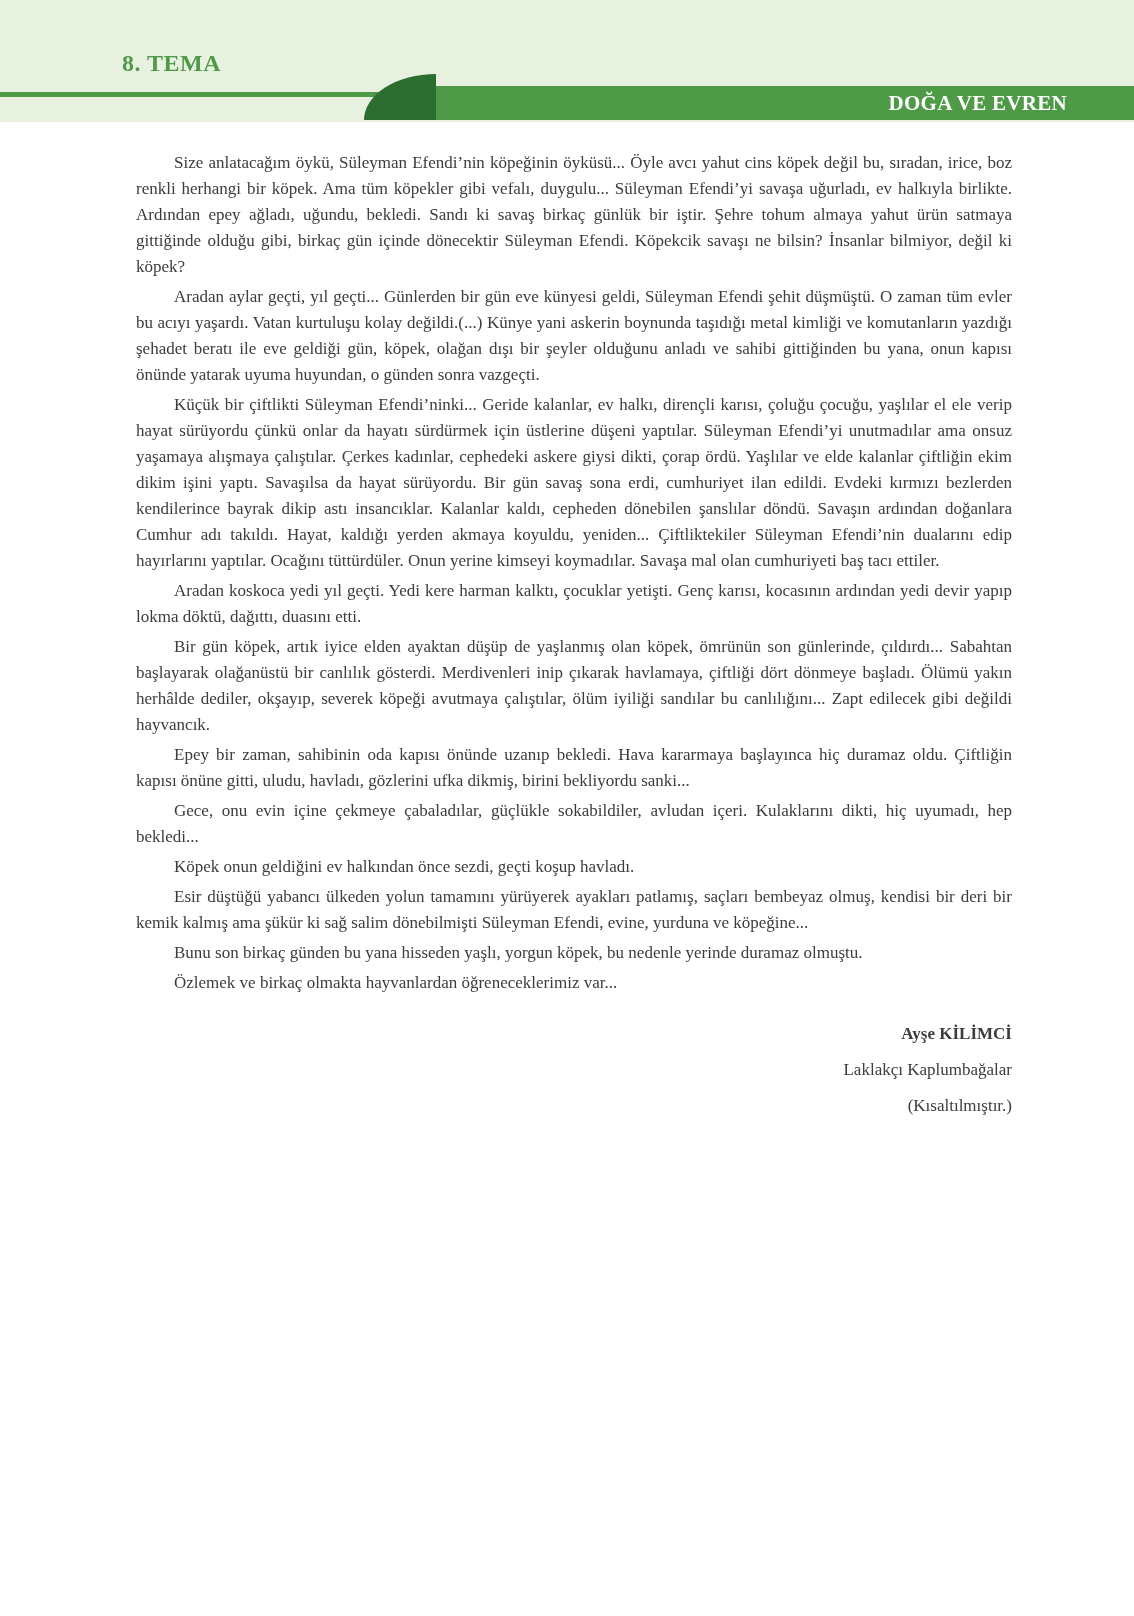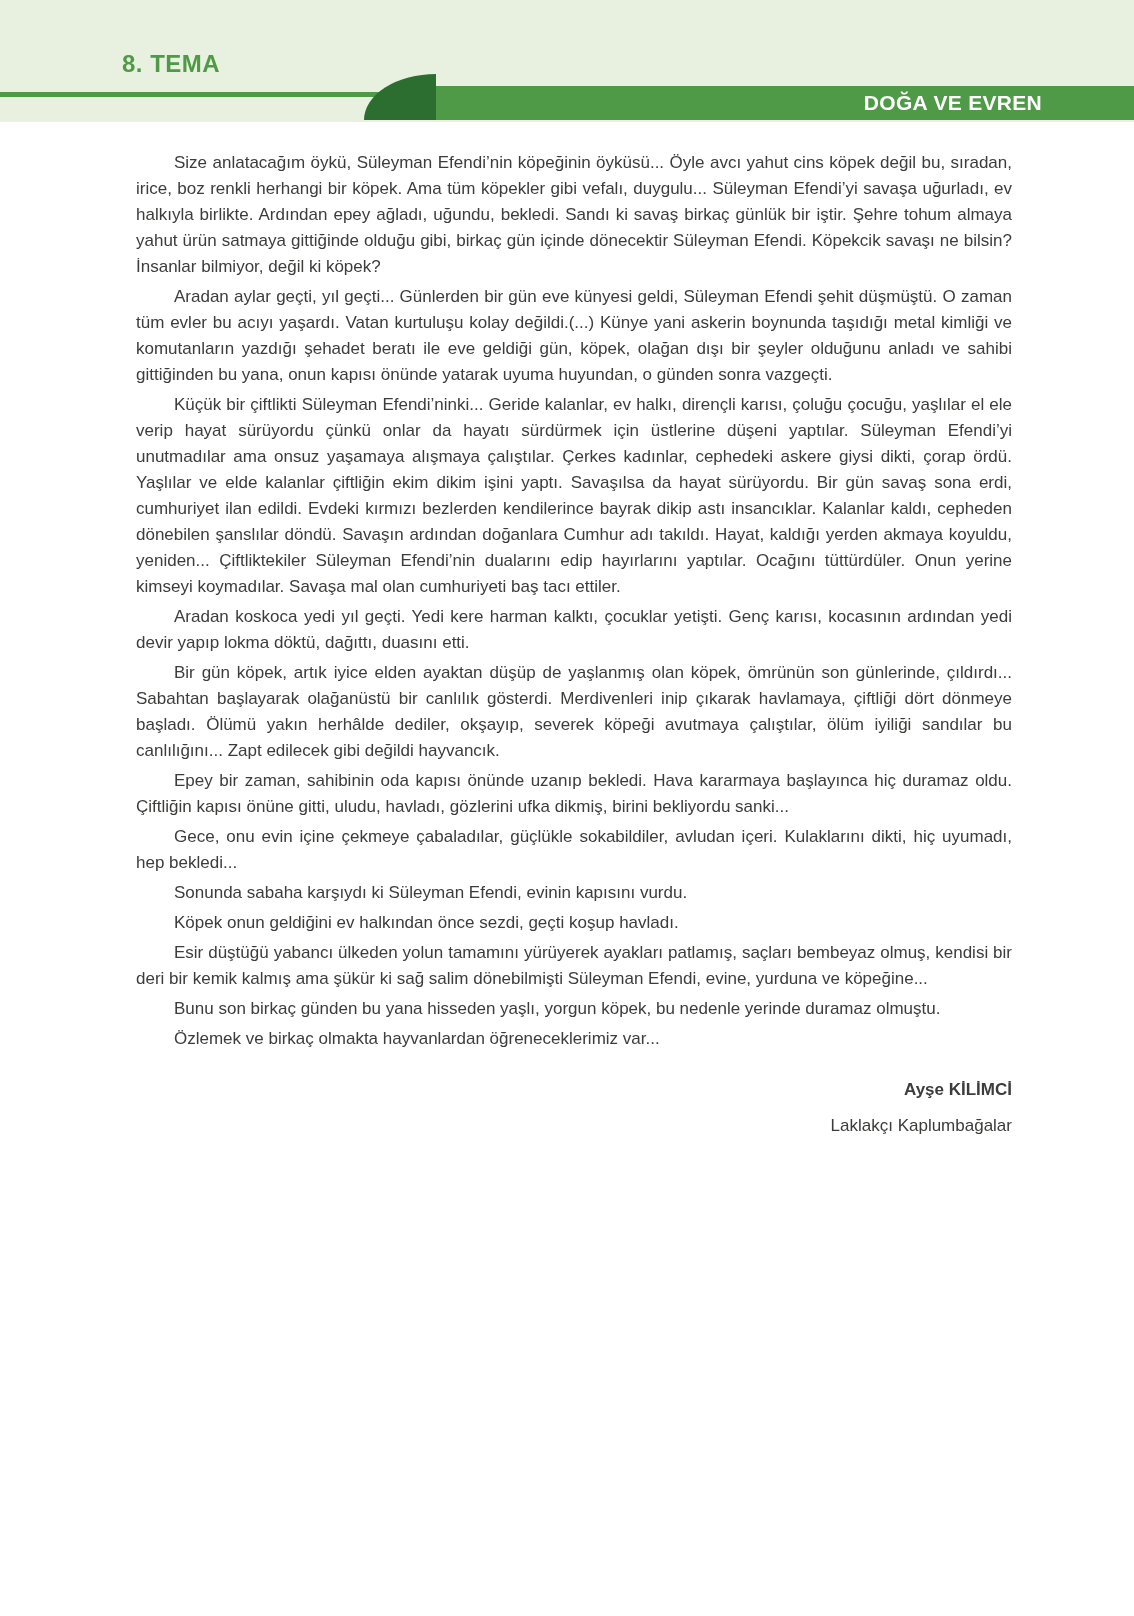--- a/index.html
+++ b/index.html
@@ -2,21 +2,21 @@
 <html lang="tr" style="--accent-green: #4f9a47; --dark-green: #2c6e2f; --pale-green: #e8f1e0; --footer-bar-green: #82b45d; --text: #3c3c3b;"><head>
 <meta charset="utf-8">
 <style>
   html, body { margin: 0; padding: 0; background: #ffffff; }
   .page {
     position: relative;
     width: 1134px;
     height: 1245px;
     margin: 0 auto;
     background: #ffffff;
-    font-family: Liberation Sans, sans-serif;
+    font-family: Liberation Serif, serif;
     color: var(--text, #3c3c3b);
     overflow: hidden;
   }
 
   
   .top-area {
     position: absolute;
     top: 0; left: 0; right: 0;
     height: 122px;
     background: var(--pale-green, #e8f1e0);
@@ -36,21 +36,21 @@
     background: var(--accent-green, #4f9a47);
   }
   .header-band {
     position: absolute;
     top: 86px; left: 398px; right: 0;
     height: 34px;
     background: var(--accent-green, #4f9a47);
     display: flex;
     align-items: center;
     justify-content: flex-end;
-    padding-right: 92px;
+    padding-right: 67px;
     box-sizing: border-box;
   }
   .leaf {
     position: absolute;
     left: -34px; bottom: 0;
     width: 72px; height: 46px;
     background: var(--dark-green, #2c6e2f);
     border-radius: 100% 0 0 0;
   }
   .band-title {
@@ -112,28 +112,28 @@
 
   <main class="content">
     <div id="paragraphs">
         <p class="para">Size anlatacağım öykü, Süleyman Efendi’nin köpeğinin öyküsü... Öyle avcı yahut cins köpek değil bu, sıradan, irice, boz renkli herhangi bir köpek. Ama tüm köpekler gibi vefalı, duygulu... Süleyman Efendi’yi savaşa uğurladı, ev halkıyla birlikte. Ardından epey ağladı, uğundu, bekledi. Sandı ki savaş birkaç günlük bir iştir. Şehre tohum almaya yahut ürün satmaya gittiğinde olduğu gibi, birkaç gün içinde dönecektir Süleyman Efendi. Köpekcik savaşı ne bilsin? İnsanlar bilmiyor, değil ki köpek?</p>
         <p class="para">Aradan aylar geçti, yıl geçti... Günlerden bir gün eve künyesi geldi, Süleyman Efendi şehit düşmüştü. O zaman tüm evler bu acıyı yaşardı. Vatan kurtuluşu kolay değildi.(...) Künye yani askerin boynunda taşıdığı metal kimliği ve komutanların yazdığı şehadet beratı ile eve geldiği gün, köpek, olağan dışı bir şeyler olduğunu anladı ve sahibi gittiğinden bu yana, onun kapısı önünde yatarak uyuma huyundan, o günden sonra vazgeçti.</p>
         <p class="para">Küçük bir çiftlikti Süleyman Efendi’ninki... Geride kalanlar, ev halkı, dirençli karısı, çoluğu çocuğu, yaşlılar el ele verip hayat sürüyordu çünkü onlar da hayatı sürdürmek için üstlerine düşeni yaptılar. Süleyman Efendi’yi unutmadılar ama onsuz yaşamaya alışmaya çalıştılar. Çerkes kadınlar, cephedeki askere giysi dikti, çorap ördü. Yaşlılar ve elde kalanlar çiftliğin ekim dikim işini yaptı. Savaşılsa da hayat sürüyordu. Bir gün savaş sona erdi, cumhuriyet ilan edildi. Evdeki kırmızı bezlerden kendilerince bayrak dikip astı insancıklar. Kalanlar kaldı, cepheden dönebilen şanslılar döndü. Savaşın ardından doğanlara Cumhur adı takıldı. Hayat, kaldığı yerden akmaya koyuldu, yeniden... Çiftliktekiler Süleyman Efendi’nin dualarını edip hayırlarını yaptılar. Ocağını tüttürdüler. Onun yerine kimseyi koymadılar. Savaşa mal olan cumhuriyeti baş tacı ettiler.</p>
         <p class="para">Aradan koskoca yedi yıl geçti. Yedi kere harman kalktı, çocuklar yetişti. Genç karısı, kocasının ardından yedi devir yapıp lokma döktü, dağıttı, duasını etti.</p>
         <p class="para">Bir gün köpek, artık iyice elden ayaktan düşüp de yaşlanmış olan köpek, ömrünün son günlerinde, çıldırdı... Sabahtan başlayarak olağanüstü bir canlılık gösterdi. Merdivenleri inip çıkarak havlamaya, çiftliği dört dönmeye başladı. Ölümü yakın herhâlde dediler, okşayıp, severek köpeği avutmaya çalıştılar, ölüm iyiliği sandılar bu canlılığını... Zapt edilecek gibi değildi hayvancık.</p>
         <p class="para">Epey bir zaman, sahibinin oda kapısı önünde uzanıp bekledi. Hava kararmaya başlayınca hiç duramaz oldu. Çiftliğin kapısı önüne gitti, uludu, havladı, gözlerini ufka dikmiş, birini bekliyordu sanki...</p>
         <p class="para">Gece, onu evin içine çekmeye çabaladılar, güçlükle sokabildiler, avludan içeri. Kulaklarını dikti, hiç uyumadı, hep bekledi...</p>
-        <p class="para">Sonunda sabaha karşıydı ki Süleyman Efendi, evinin kapısını vurdu.</p>
         <p class="para">Köpek onun geldiğini ev halkından önce sezdi, geçti koşup havladı.</p>
         <p class="para">Esir düştüğü yabancı ülkeden yolun tamamını yürüyerek ayakları patlamış, saçları bembeyaz olmuş, kendisi bir deri bir kemik kalmış ama şükür ki sağ salim dönebilmişti Süleyman Efendi, evine, yurduna ve köpeğine...</p>
         <p class="para">Bunu son birkaç günden bu yana hisseden yaşlı, yorgun köpek, bu nedenle yerinde duramaz olmuştu.</p>
         <p class="para">Özlemek ve birkaç olmakta hayvanlardan öğreneceklerimiz var...</p>
       </div>
     <div class="attribution">
       <div class="author">Ayşe KİLİMCİ</div>
       <div class="source">Laklakçı Kaplumbağalar</div>
+      <div class="note">(Kısaltılmıştır.)</div>
     </div>
   </main>
 
   <div class="page-number">232</div>
   <div class="bottom-bar"></div>
 
 </div>
 
 </body></html>

